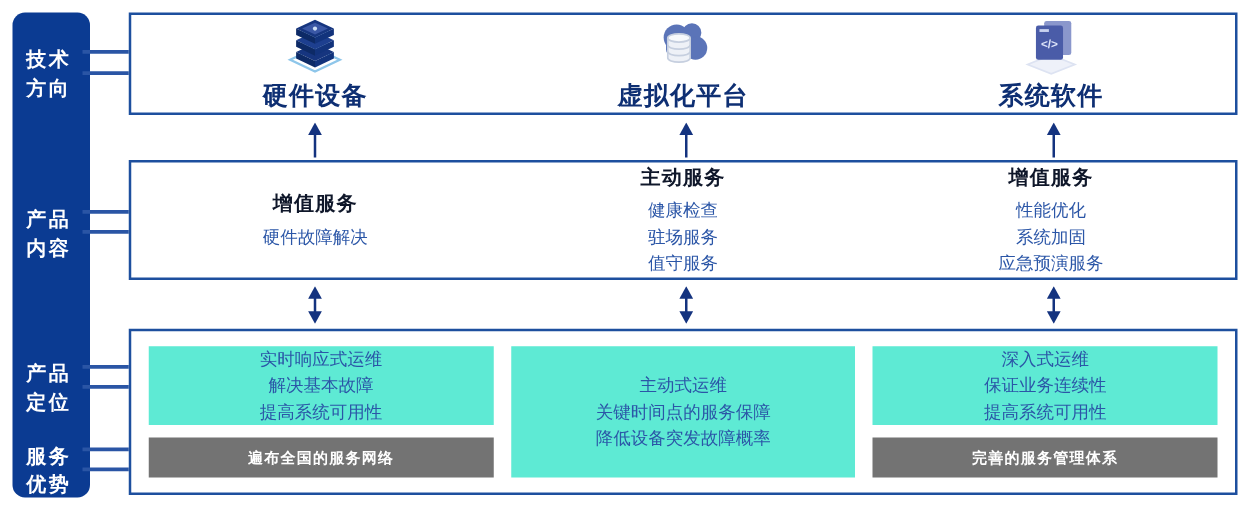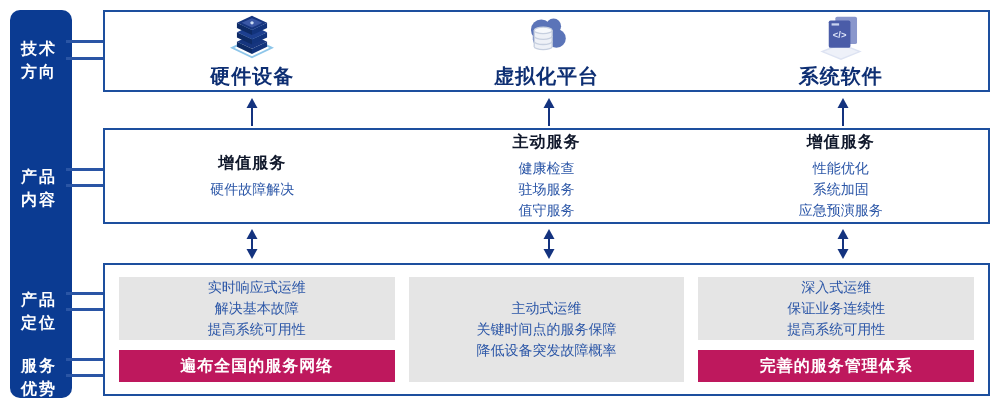--- a/index.html
+++ b/index.html
@@ -27,25 +27,25 @@
   .row3 { display:flex; height:100%; }
   .row3 > div { flex:1; display:flex; flex-direction:column; align-items:center; justify-content:center; }
 
   .tech-label { font-size:20px; font-weight:bold; color:#0e2f73; margin-top:2px; letter-spacing:1px; }
 
   .svc-title { font-size:16px; font-weight:bold; color:#0f172a; margin-bottom:5px; letter-spacing:1px;font-family:Liberation Mono, monospace; }
   .svc-item { font-size:14px; color:#2b56a7; line-height:21px; }
 
   .bottom-grid { display:flex; gap:14px; padding:12px 14px; height:100%; box-sizing:border-box; }
   .bcol { flex:1; display:flex; flex-direction:column; }
-  .graybox { background:#e5e5e5; flex:1; display:flex; flex-direction:column;
+  .graybox { background:#5eead4; flex:1; display:flex; flex-direction:column;
              justify-content:center; align-items:center; }
   .gray-line { font-size:14px; color:#2b56a7; line-height:21px; }
-  .bluebar { margin-top:10px; height:33px; background:#be185d; color:#ffffff;
-             font-weight:bold; font-size:16px; letter-spacing:1px;
+  .bluebar { margin-top:10px; height:33px; background:#737373; color:#ffffff;
+             font-weight:bold; font-size:12px; letter-spacing:1px;
              display:flex; align-items:center; justify-content:center; }
 
   
   .arrow { position:absolute; width:14px; }
   .a-up { top:98px; height:29px; }
   .a-dbl { top:229px; height:30px; }
   .ax1 { left:245px; } .ax2 { left:542px; } .ax3 { left:836px; }
 
   .icon { width:52px; height:52px; }
 </style>

